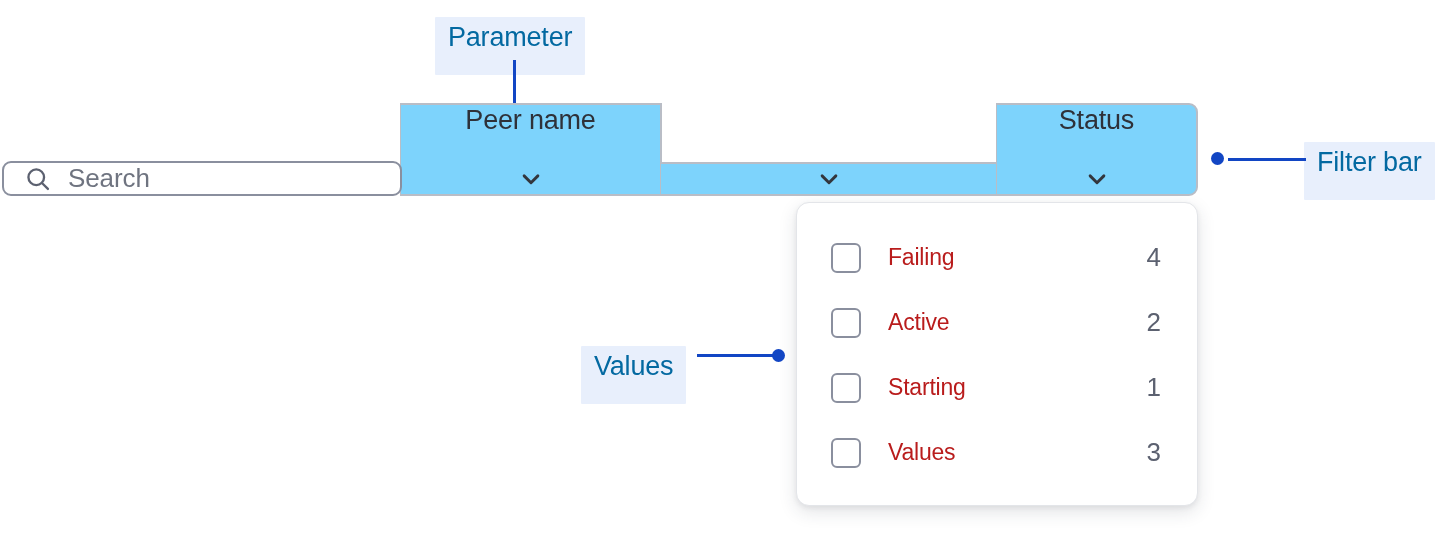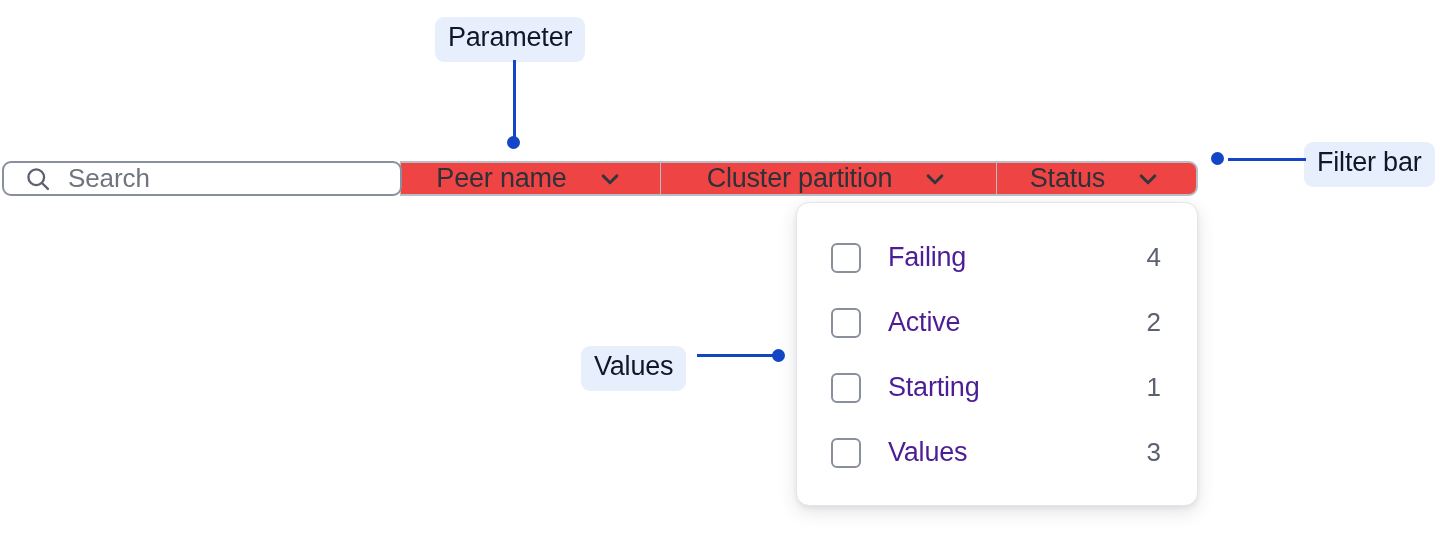--- a/index.html
+++ b/index.html
@@ -13,26 +13,26 @@
     position: relative;
     overflow: hidden;
     font-family: "Liberation Sans", sans-serif;
     -webkit-font-smoothing: antialiased;
   }
 
   
   .anno-label {
     position: absolute;
     background: #e8effc;
-    color: #0f172a;
+    color: #0369a1;
     font-size: 27px;
     font-weight: 500;
     letter-spacing: -0.2px;
-    border-radius: 9px;
-    padding: 4px 13px 7px 13px;
+    border-radius: 1px;
+    padding: 4px 13px 20px 13px;
     white-space: nowrap;
     line-height: 1.25;
   }
   #anno-parameter { left: 435px; top: 17px; }
   #anno-values    { left: 581px; top: 346px; }
   #anno-filterbar { left: 1304px; top: 142px; }
 
   
   .connector {
     position: absolute;
@@ -91,26 +91,27 @@
     color: #6f7480;
     letter-spacing: -0.1px;
   }
 
   .filter-seg {
     box-sizing: border-box;
     display: flex;
     align-items: center;
     justify-content: center;
     gap: 28px;
-    background: #ef4444;
+    background: #7dd3fc;
     border: 2px solid #b9bdc6;
     border-left-width: 1px;
     margin-left: -2px;
     position: relative;
     z-index: 1;
+    flex-direction: column;
   }
   .filter-seg:last-child {
     border-top-right-radius: 9px;
     border-bottom-right-radius: 9px;
   }
   .filter-seg .seg-label {
     font-size: 27px;
     color: #2e3139;
     letter-spacing: -0.2px;
     white-space: nowrap;
@@ -149,22 +150,22 @@
     width: 30px;
     height: 30px;
     box-sizing: border-box;
     border: 2px solid #8a8f9e;
     border-radius: 6px;
     background: #ffffff;
   }
   .dd-text {
     flex: 1 1 auto;
     margin-left: 27px;
-    font-size: 27px;
-    color: #4c1d95;
+    font-size: 23px;
+    color: #b91c1c;
     letter-spacing: -0.2px;
   }
   .dd-count {
     flex: 0 0 auto;
     font-size: 26px;
     color: #5c6170;
     text-align: right;
     min-width: 18px;
   }
 </style>
@@ -186,21 +187,20 @@
   <div class="filter-seg" id="seg-peer-name">
     <span class="seg-label">Peer name</span>
     <span class="chev">
       <svg width="30" height="30" viewBox="0 0 24 24" fill="none" stroke="#33363d" stroke-width="2.3" stroke-linecap="round" stroke-linejoin="round">
         <polyline points="6.5,9.5 12,15 17.5,9.5"></polyline>
       </svg>
     </span>
   </div>
 
   <div class="filter-seg" id="seg-cluster-part">
-    <span class="seg-label">Cluster partition</span>
     <span class="chev">
       <svg width="30" height="30" viewBox="0 0 24 24" fill="none" stroke="#33363d" stroke-width="2.3" stroke-linecap="round" stroke-linejoin="round">
         <polyline points="6.5,9.5 12,15 17.5,9.5"></polyline>
       </svg>
     </span>
   </div>
 
   <div class="filter-seg" id="seg-status">
     <span class="seg-label">Status</span>
     <span class="chev">

